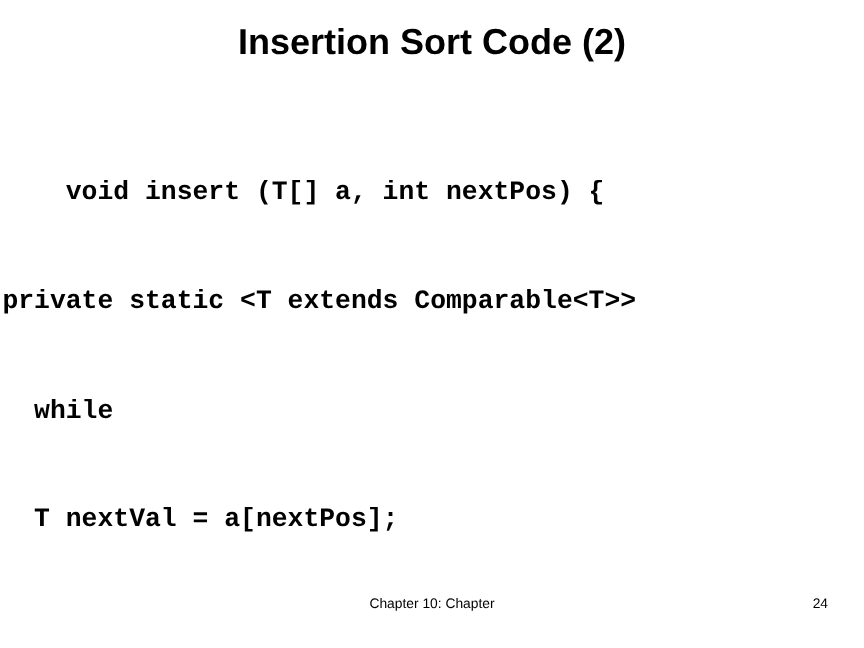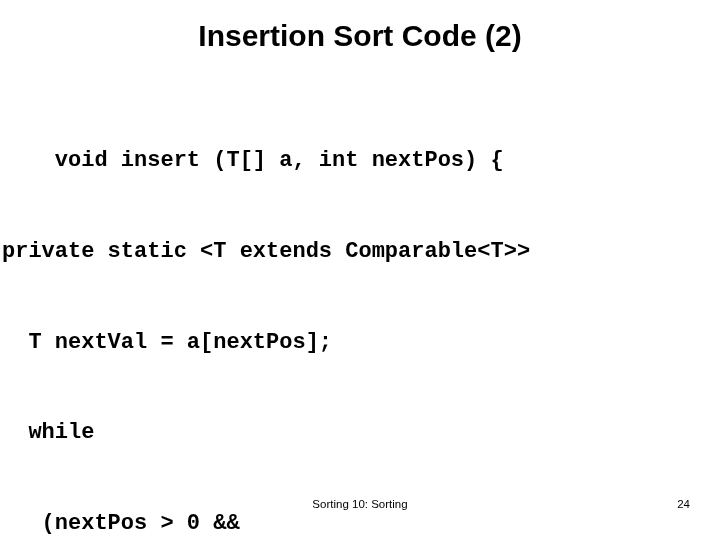--- a/index.html
+++ b/index.html
@@ -85,29 +85,28 @@
 </head>
 <body>
 
 <div class="slide">
 
   <div class="slide-title">Insertion Sort Code (2)</div>
 
   <div class="code-block">
     <span class="code-line">    void insert (T[] a, int nextPos) {</span>
     <span class="code-line">private static &lt;T extends Comparable&lt;T&gt;&gt;</span>
+    <span class="code-line">  while</span>
     <span class="code-line">  T nextVal = a[nextPos];</span>
-    <span class="code-line">  while</span>
-    <span class="code-line">   (nextPos &gt; 0 &amp;&amp;</span>
     
     
     
     
     
     
   </div>
 
   <div class="footer">
-    <div class="footer-center">Sorting 10: Sorting</div>
+    <div class="footer-center">Chapter 10: Chapter</div>
     <div class="footer-page">24</div>
   </div>
 
 </div>
 
 </body></html>

